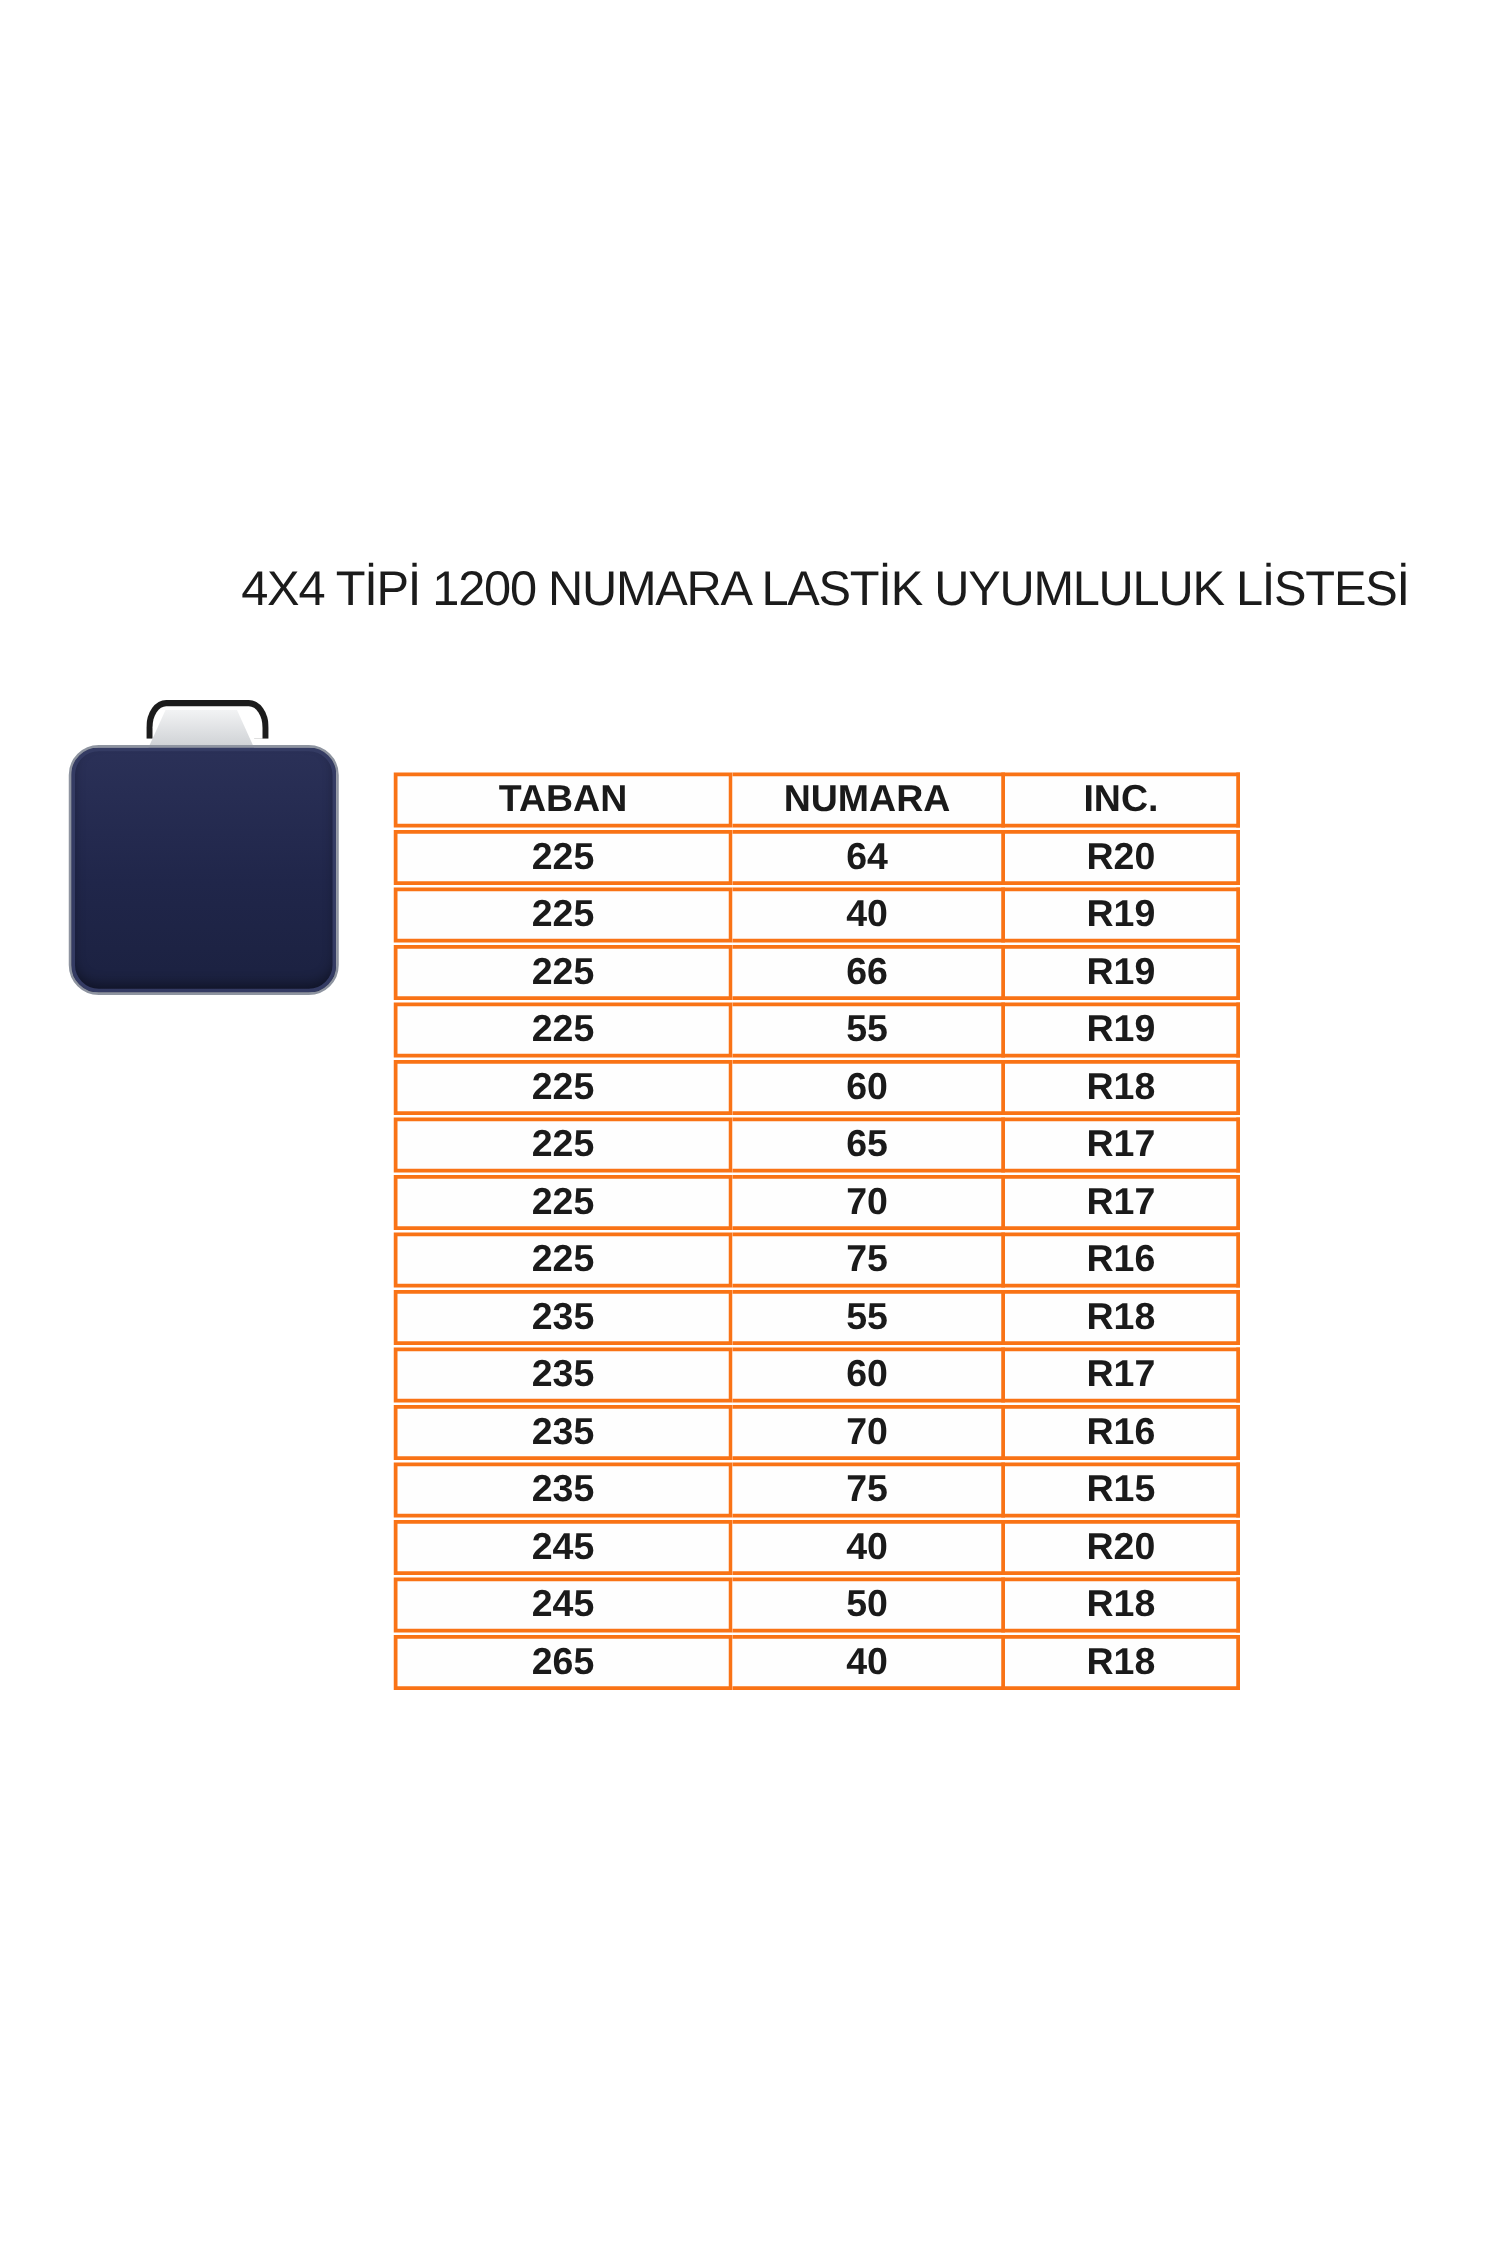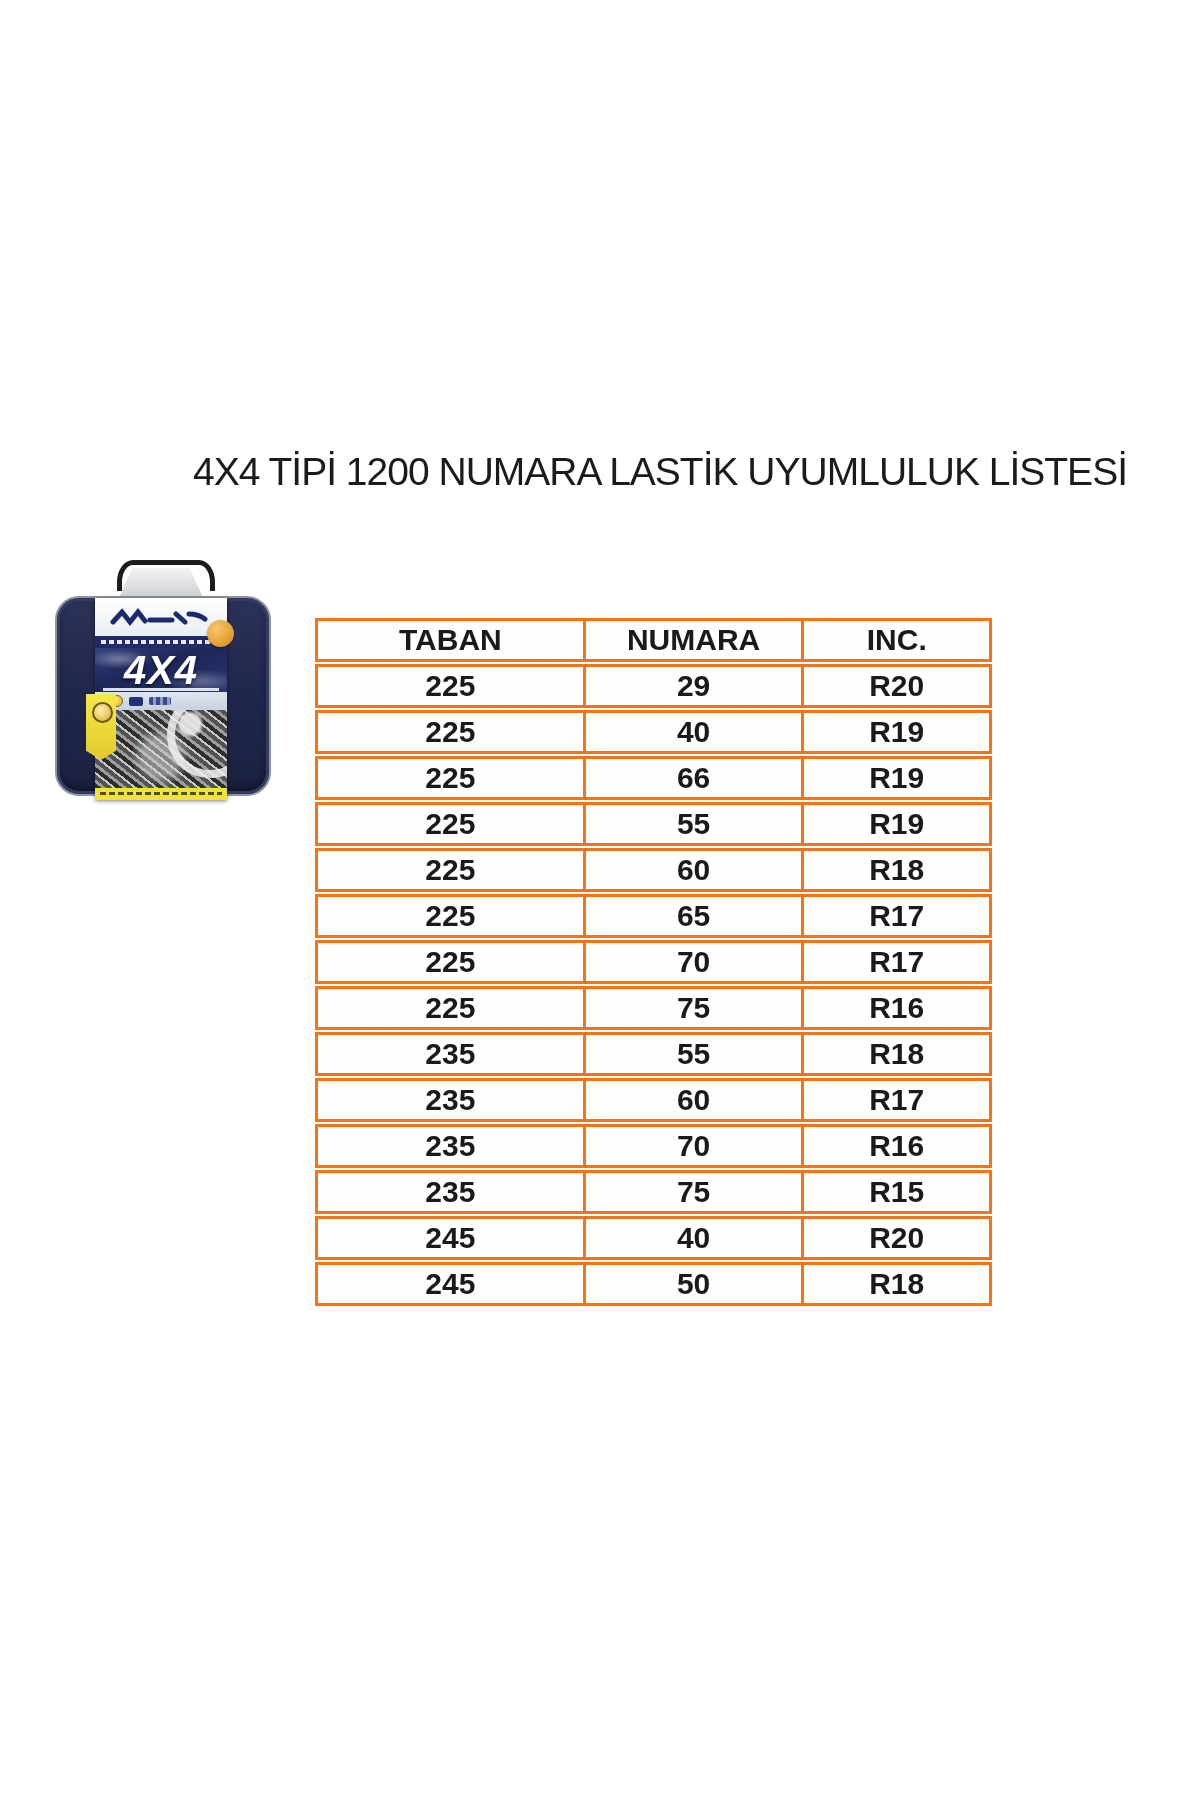--- a/index.html
+++ b/index.html
@@ -248,61 +248,39 @@
 <body>
 
 <div class="page">
 
   <div class="doc-title">4X4 TİPİ 1200 NUMARA LASTİK UYUMLULUK LİSTESİ</div>
 
   <div class="product">
     <div class="handle-line"></div>
     <div class="handle-base"></div>
     <div class="case"></div>
-    <div class="pack">
-      <div class="pack-top">
-        <svg width="104" height="18" viewBox="0 0 104 18">
-          <path d="M4 14 L13 4 L21 14 L29 4 L36 13 M41 12 h22 M67 6 l9 8 M80 6 q9 0 16 5" stroke="#1c2a6e" stroke-width="5" fill="none" stroke-linecap="round"></path>
-        </svg>
-      </div>
-      <div class="badge-orange"></div>
-      <div class="pack-blueline"></div>
-      <div class="pack-main">
-        <span class="big-label">4X4</span>
-      </div>
-      <div class="pack-icons">
-        <span class="icon-dot-yellow"></span>
-        <span class="icon-sq-blue"></span>
-        <span class="icon-sq-gray"></span>
-      </div>
-      <div class="pack-photo"></div>
-      <div class="pack-strip"></div>
-      <div class="ribbon-yellow">
-        <span class="ribbon-emblem"></span>
-      </div>
-    </div>
   </div>
 
   <table class="spec-table">
     <colgroup>
         <col class="c1">
         <col class="c2">
         <col class="c3">
       </colgroup>
     <thead>
       <tr>
         <th>TABAN</th>
         <th>NUMARA</th>
         <th>INC.</th>
       </tr>
     </thead>
     <tbody>
         <tr>
           <td>225</td>
-          <td>29</td>
+          <td>64</td>
           <td>R20</td>
         </tr>
         <tr>
           <td>225</td>
           <td>40</td>
           <td>R19</td>
         </tr>
         <tr>
           <td>225</td>
           <td>66</td>
@@ -356,16 +334,21 @@
         <tr>
           <td>245</td>
           <td>40</td>
           <td>R20</td>
         </tr>
         <tr>
           <td>245</td>
           <td>50</td>
           <td>R18</td>
         </tr>
+        <tr>
+          <td>265</td>
+          <td>40</td>
+          <td>R18</td>
+        </tr>
       </tbody>
   </table>
 
 </div>
 
 </body></html>

